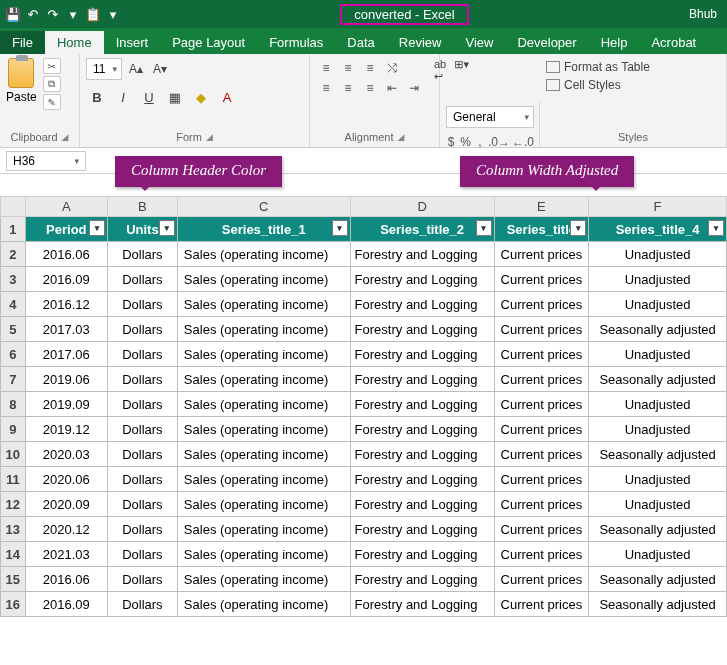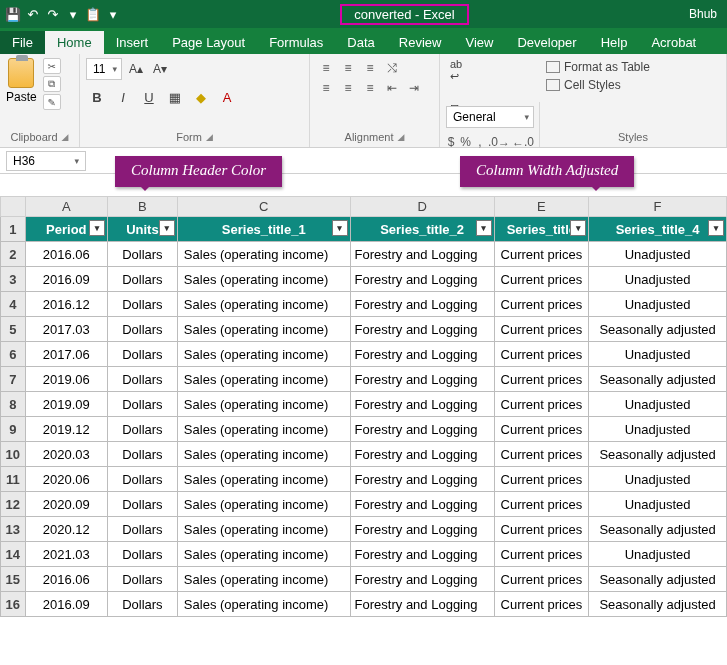--- a/index.html
+++ b/index.html
@@ -42,21 +42,21 @@
 .aA { width:20px; height:22px; display:flex; align-items:center; justify-content:center; border:1px solid transparent; font-size:12px; color:#444; }
 .font-row2 { display:flex; gap:4px; margin-top:6px; }
 .fbtn { width:22px; height:22px; display:flex; align-items:center; justify-content:center; color:#444; font-size:13px; }
 .fbtn.b { font-weight:bold; }
 .fbtn.i { font-style:italic; }
 .fbtn.u { text-decoration:underline; }
 
 .alg { width:130px; }
 .arow { display:flex; gap:2px; }
 .abtn { width:20px; height:20px; display:flex; align-items:center; justify-content:center; font-size:12px; color:#555; }
-.wrapc { display:flex; flex-direction:column; gap:19px; font-size:11px; color:#444; margin-left:20px;}
+.wrapc { display:flex; flex-direction:row; gap:8px; font-size:11px; color:#444; margin-left:4px;}
 .numg { width:100px;margin-top:48px; }
 .numc { width:88px; }
 .num-row { display:flex; gap:4px; margin-top:4px; }
 .stylesg { flex:1; min-width:110px; }
 .srow { font-size:12px; color:#444; display:flex; align-items:center; gap:4px; padding:2px 0; }
 .sric { width:14px; height:12px; border:1px solid #888; display:inline-block; }
 
 
 .fbar { height: 26px; background:#fff; border-bottom:1px solid #d0d0d0; display:flex; align-items:center; padding:2px 6px; gap:6px;}
 .namebox { width:80px; height:20px; border:1px solid #c9c9c9; font-size:12px; padding:0 6px; display:flex; align-items:center; justify-content:space-between; }

